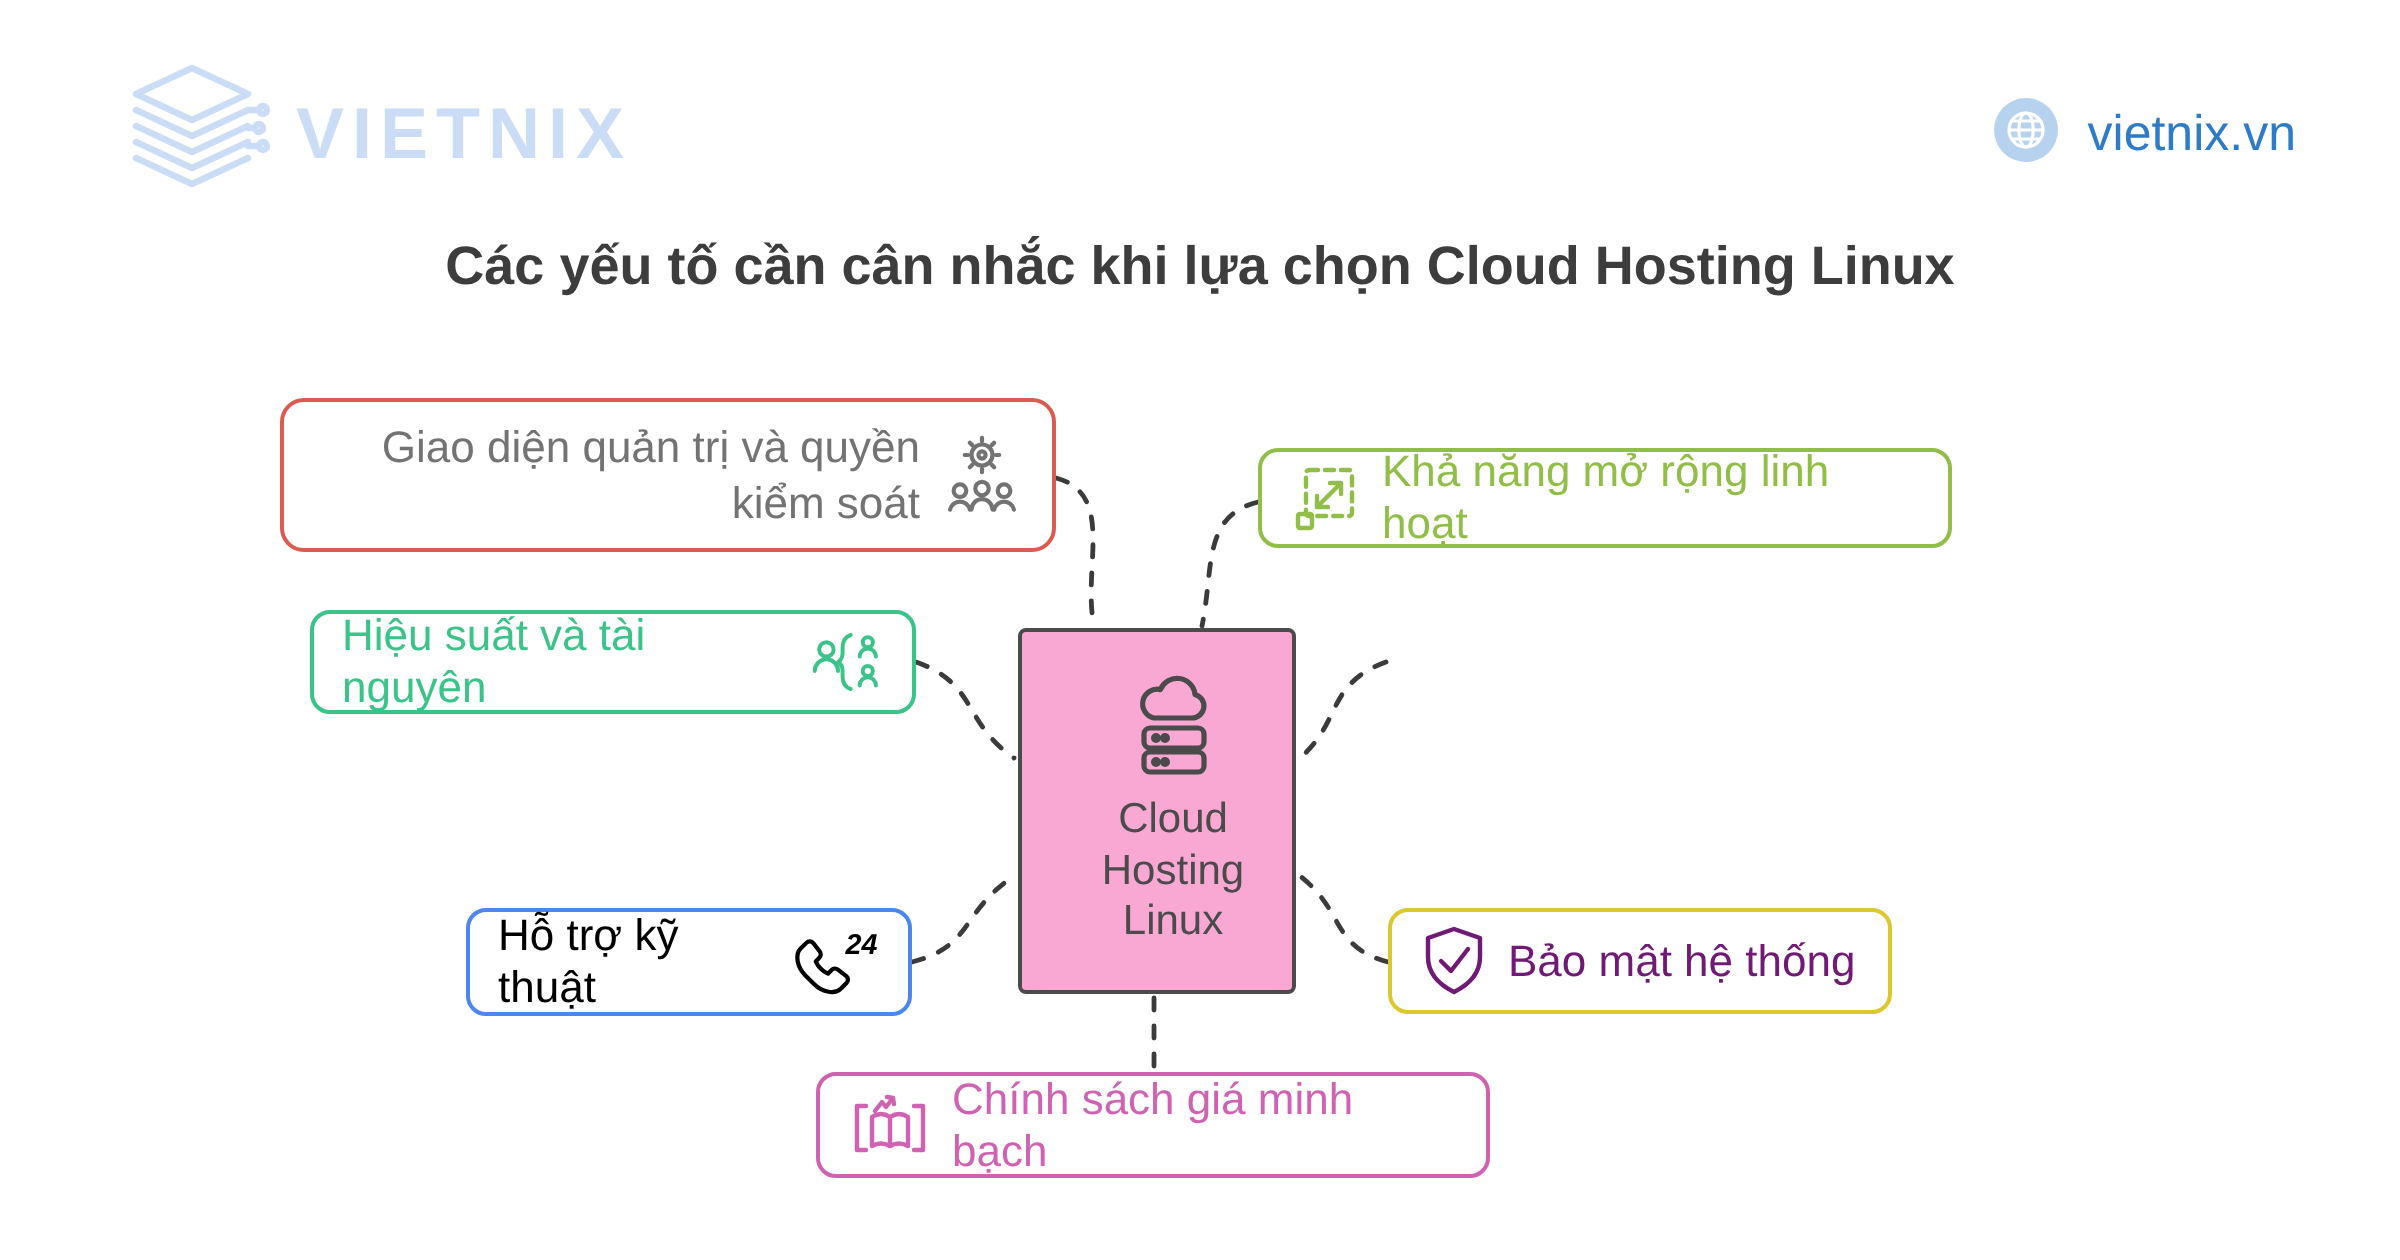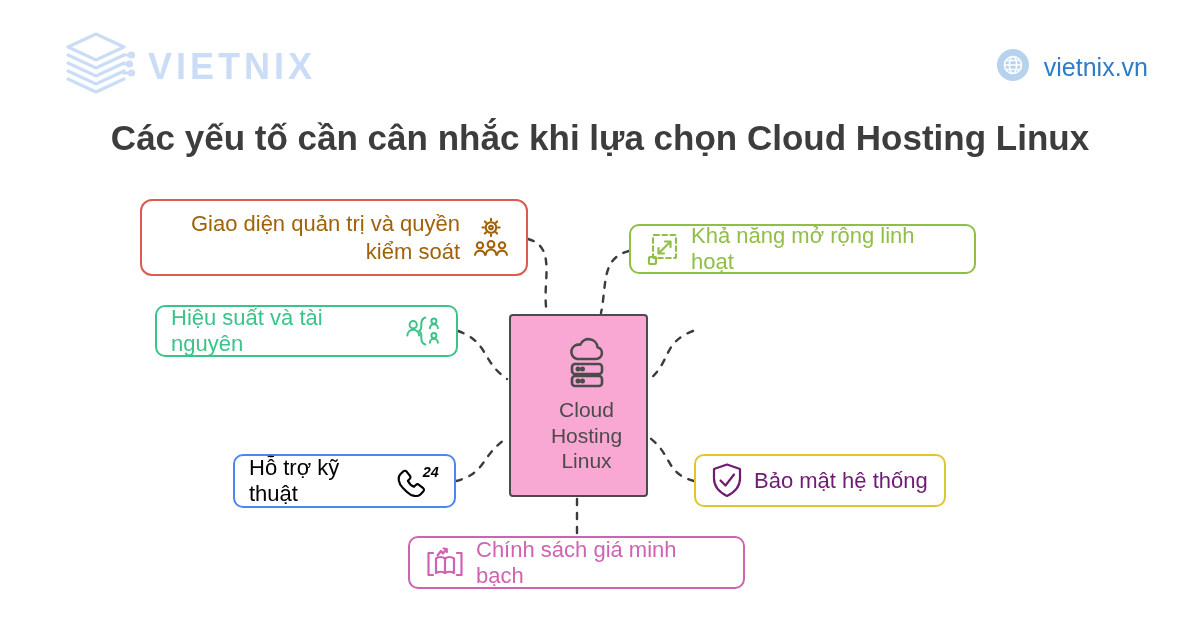--- a/index.html
+++ b/index.html
@@ -9,33 +9,33 @@
   }
 
   
   .brand { position:absolute; left:58px; top:30px; display:flex; align-items:center; gap:10px; color:#cbddf6; }
   .brand-name { font-size:36px; font-weight:bold; letter-spacing:4px; color:#cbddf6; }
   .site { position:absolute; right:52px; top:48px; display:flex; align-items:flex-end; gap:14px; }
   .site-name { font-size:25px; color:#2e7bc8; }
 
   
   .title { position:absolute; left:0; top:118px; width:100%; text-align:center;
-           font-size:35px; font-weight:bold; color:#3d3d3d; }
+           font-size:27px; font-weight:bold; color:#3d3d3d; }
 
   
   .connectors { position:absolute; left:0; top:0; width:1200px; height:630px; z-index:0; }
   .connectors path { fill:none; stroke:#3b3b3b; stroke-width:2.4; stroke-linecap:round; stroke-dasharray:6 8; }
 
   
   .factor-box { position:absolute; z-index:1; display:flex; align-items:center; gap:10px;
                 background:#fff; border:2px solid; border-radius:10px; font-size:22px; padding:0 14px; }
   .factor-box svg { flex:none; }
 
   .box-admin   { left:140px; top:199px; width:388px; height:77px; border-radius:12px;
-                 color:#a16207; border-color:#db5b53; justify-content:flex-end; }
+                 color:#737373; border-color:#db5b53; justify-content:flex-end; }
   .box-admin .label { text-align:right; width:296px; line-height:1.25; }
 
   .box-scal    { left:629px; top:224px; width:347px; height:50px; color:#90be47; border-color:#90be47; }
   .box-perf    { left:155px; top:305px; width:303px; height:52px; color:#3bc389; border-color:#3bc389; justify-content:flex-end; }
   .box-uptime  { left:693px; top:304px; width:368px; height:52px; color:#b25be0; border-color:#b25be0; }
   .box-support { left:233px; top:454px; width:223px; height:54px; color:#000000; border-color:#4c87f0; justify-content:flex-end; }
   .box-sec     { left:694px; top:454px; width:252px; height:53px; color:#701a75; border-color:#ddc72e; }
   .box-price   { left:408px; top:536px; width:337px; height:53px; color:#d062b2; border-color:#d062b2; }
 
   .center-box { position:absolute; z-index:1; left:509px; top:314px; width:139px; height:183px;

